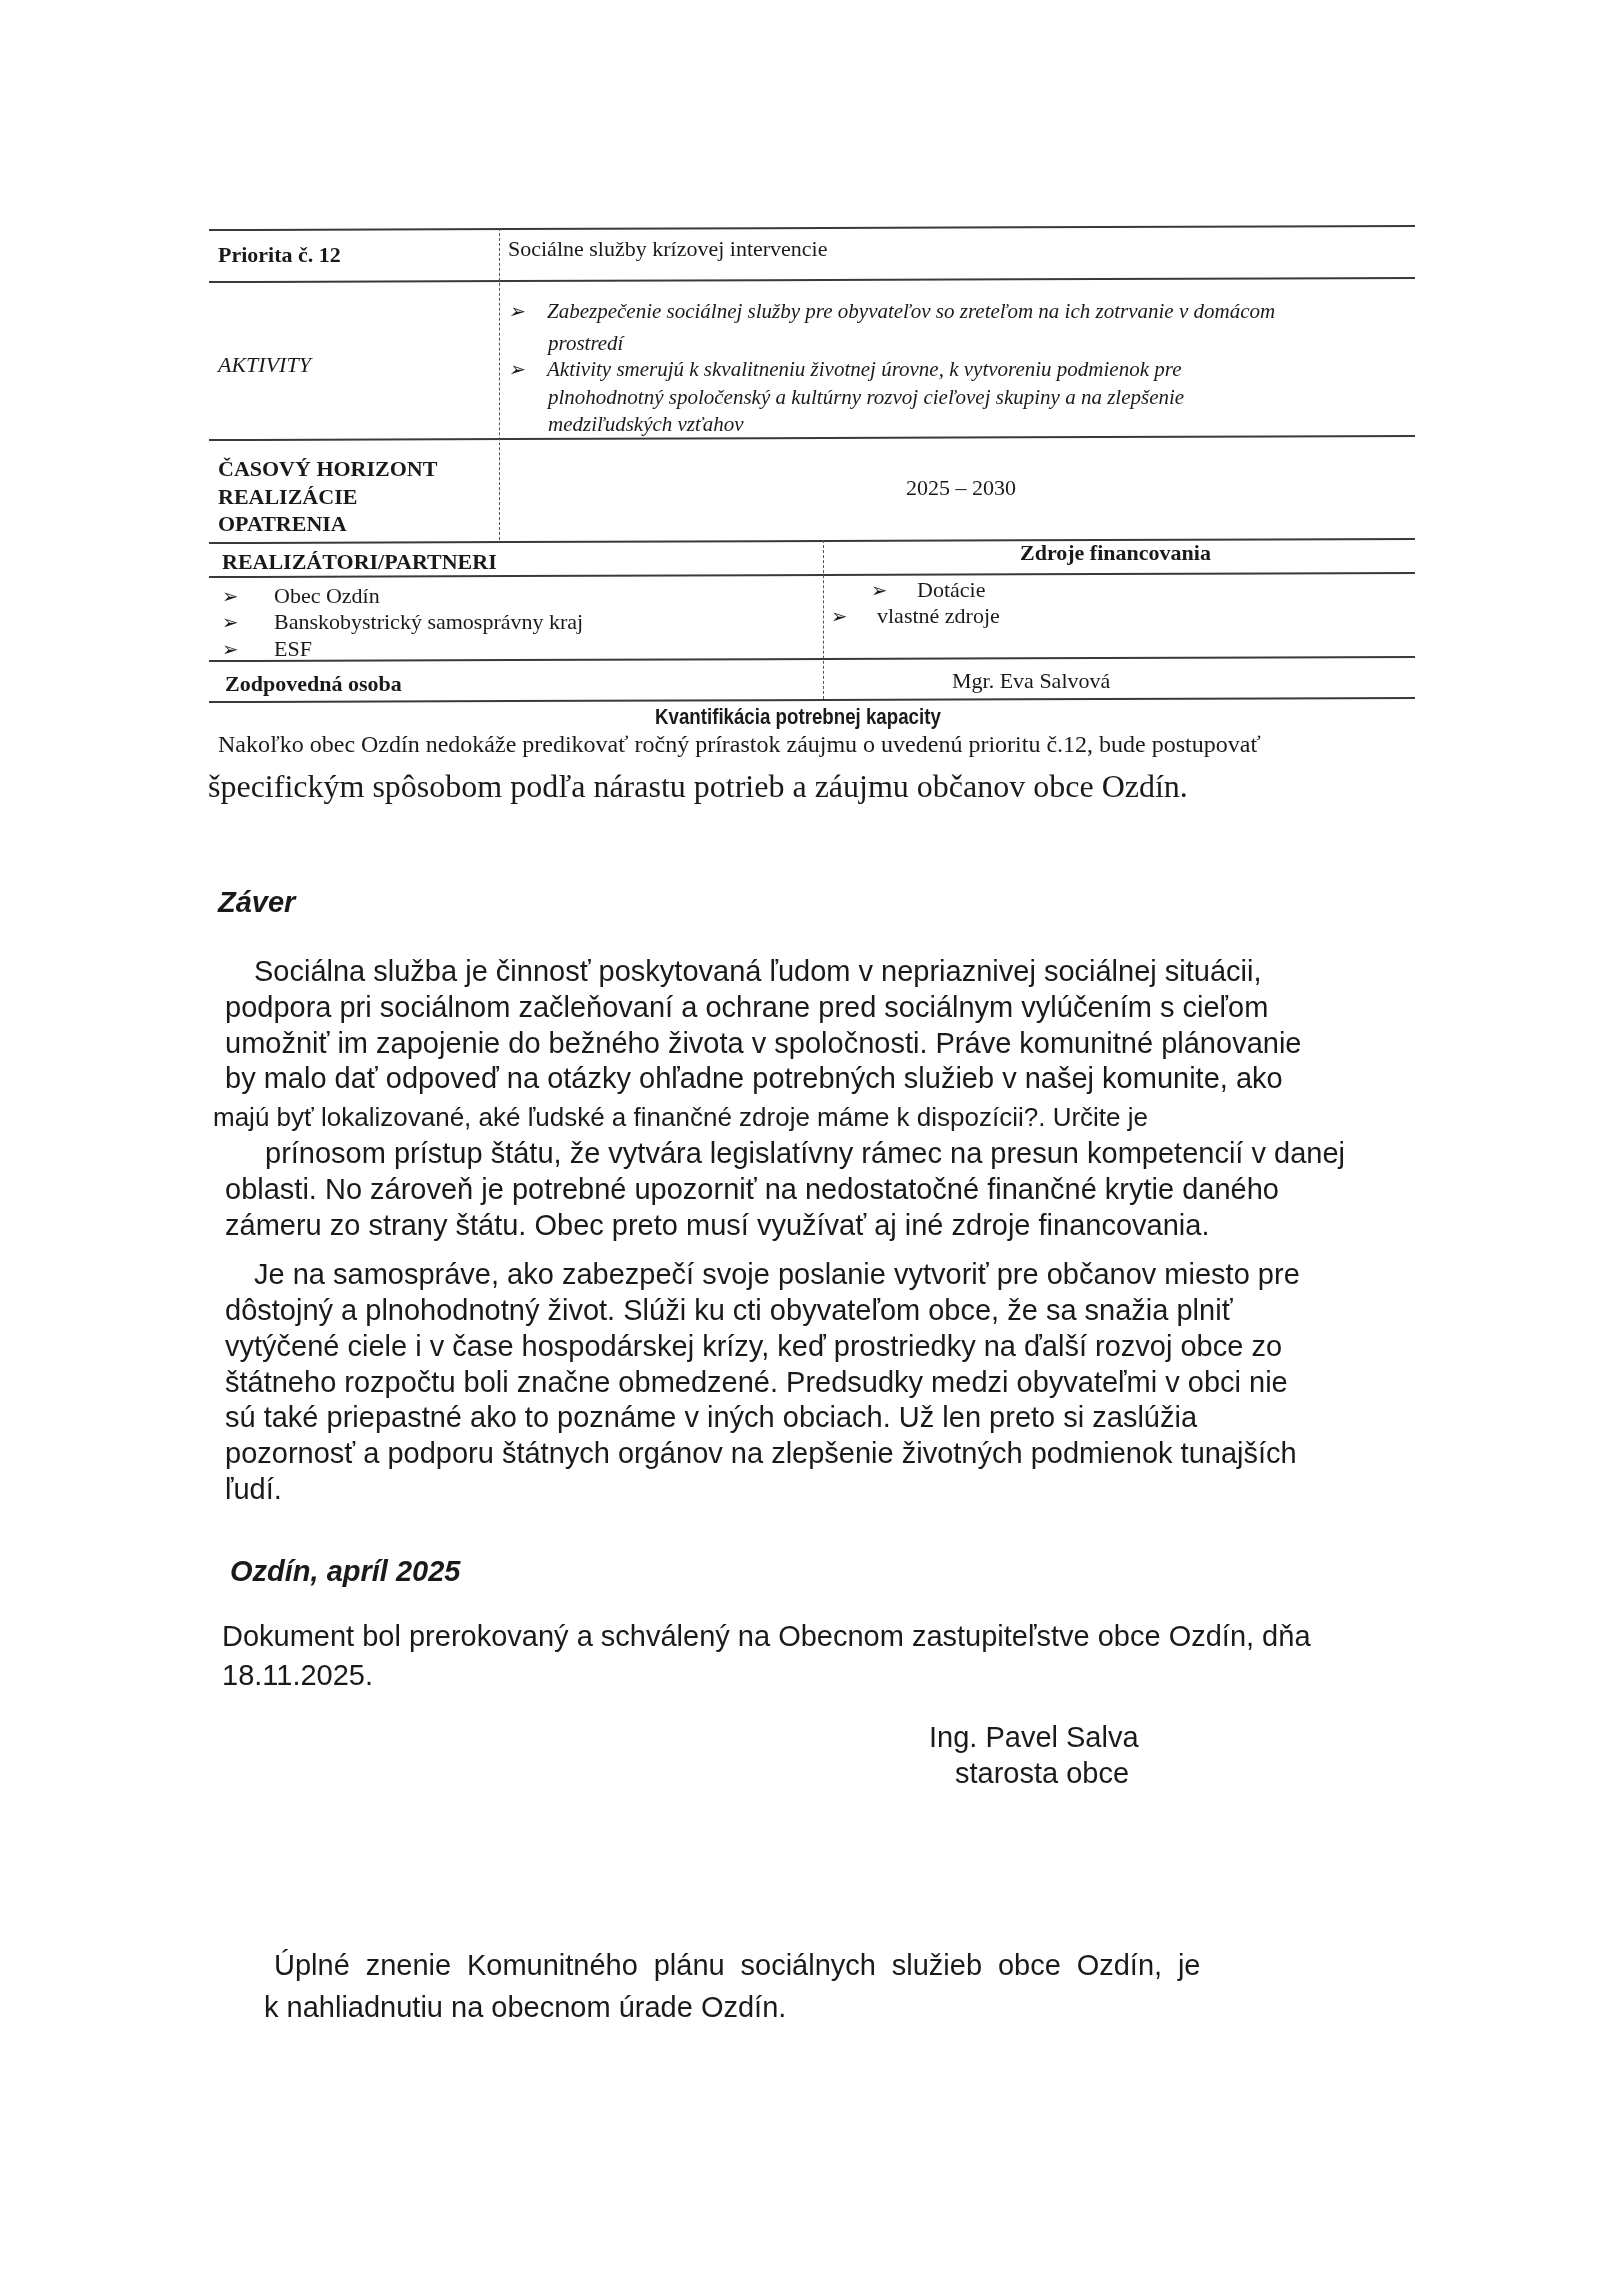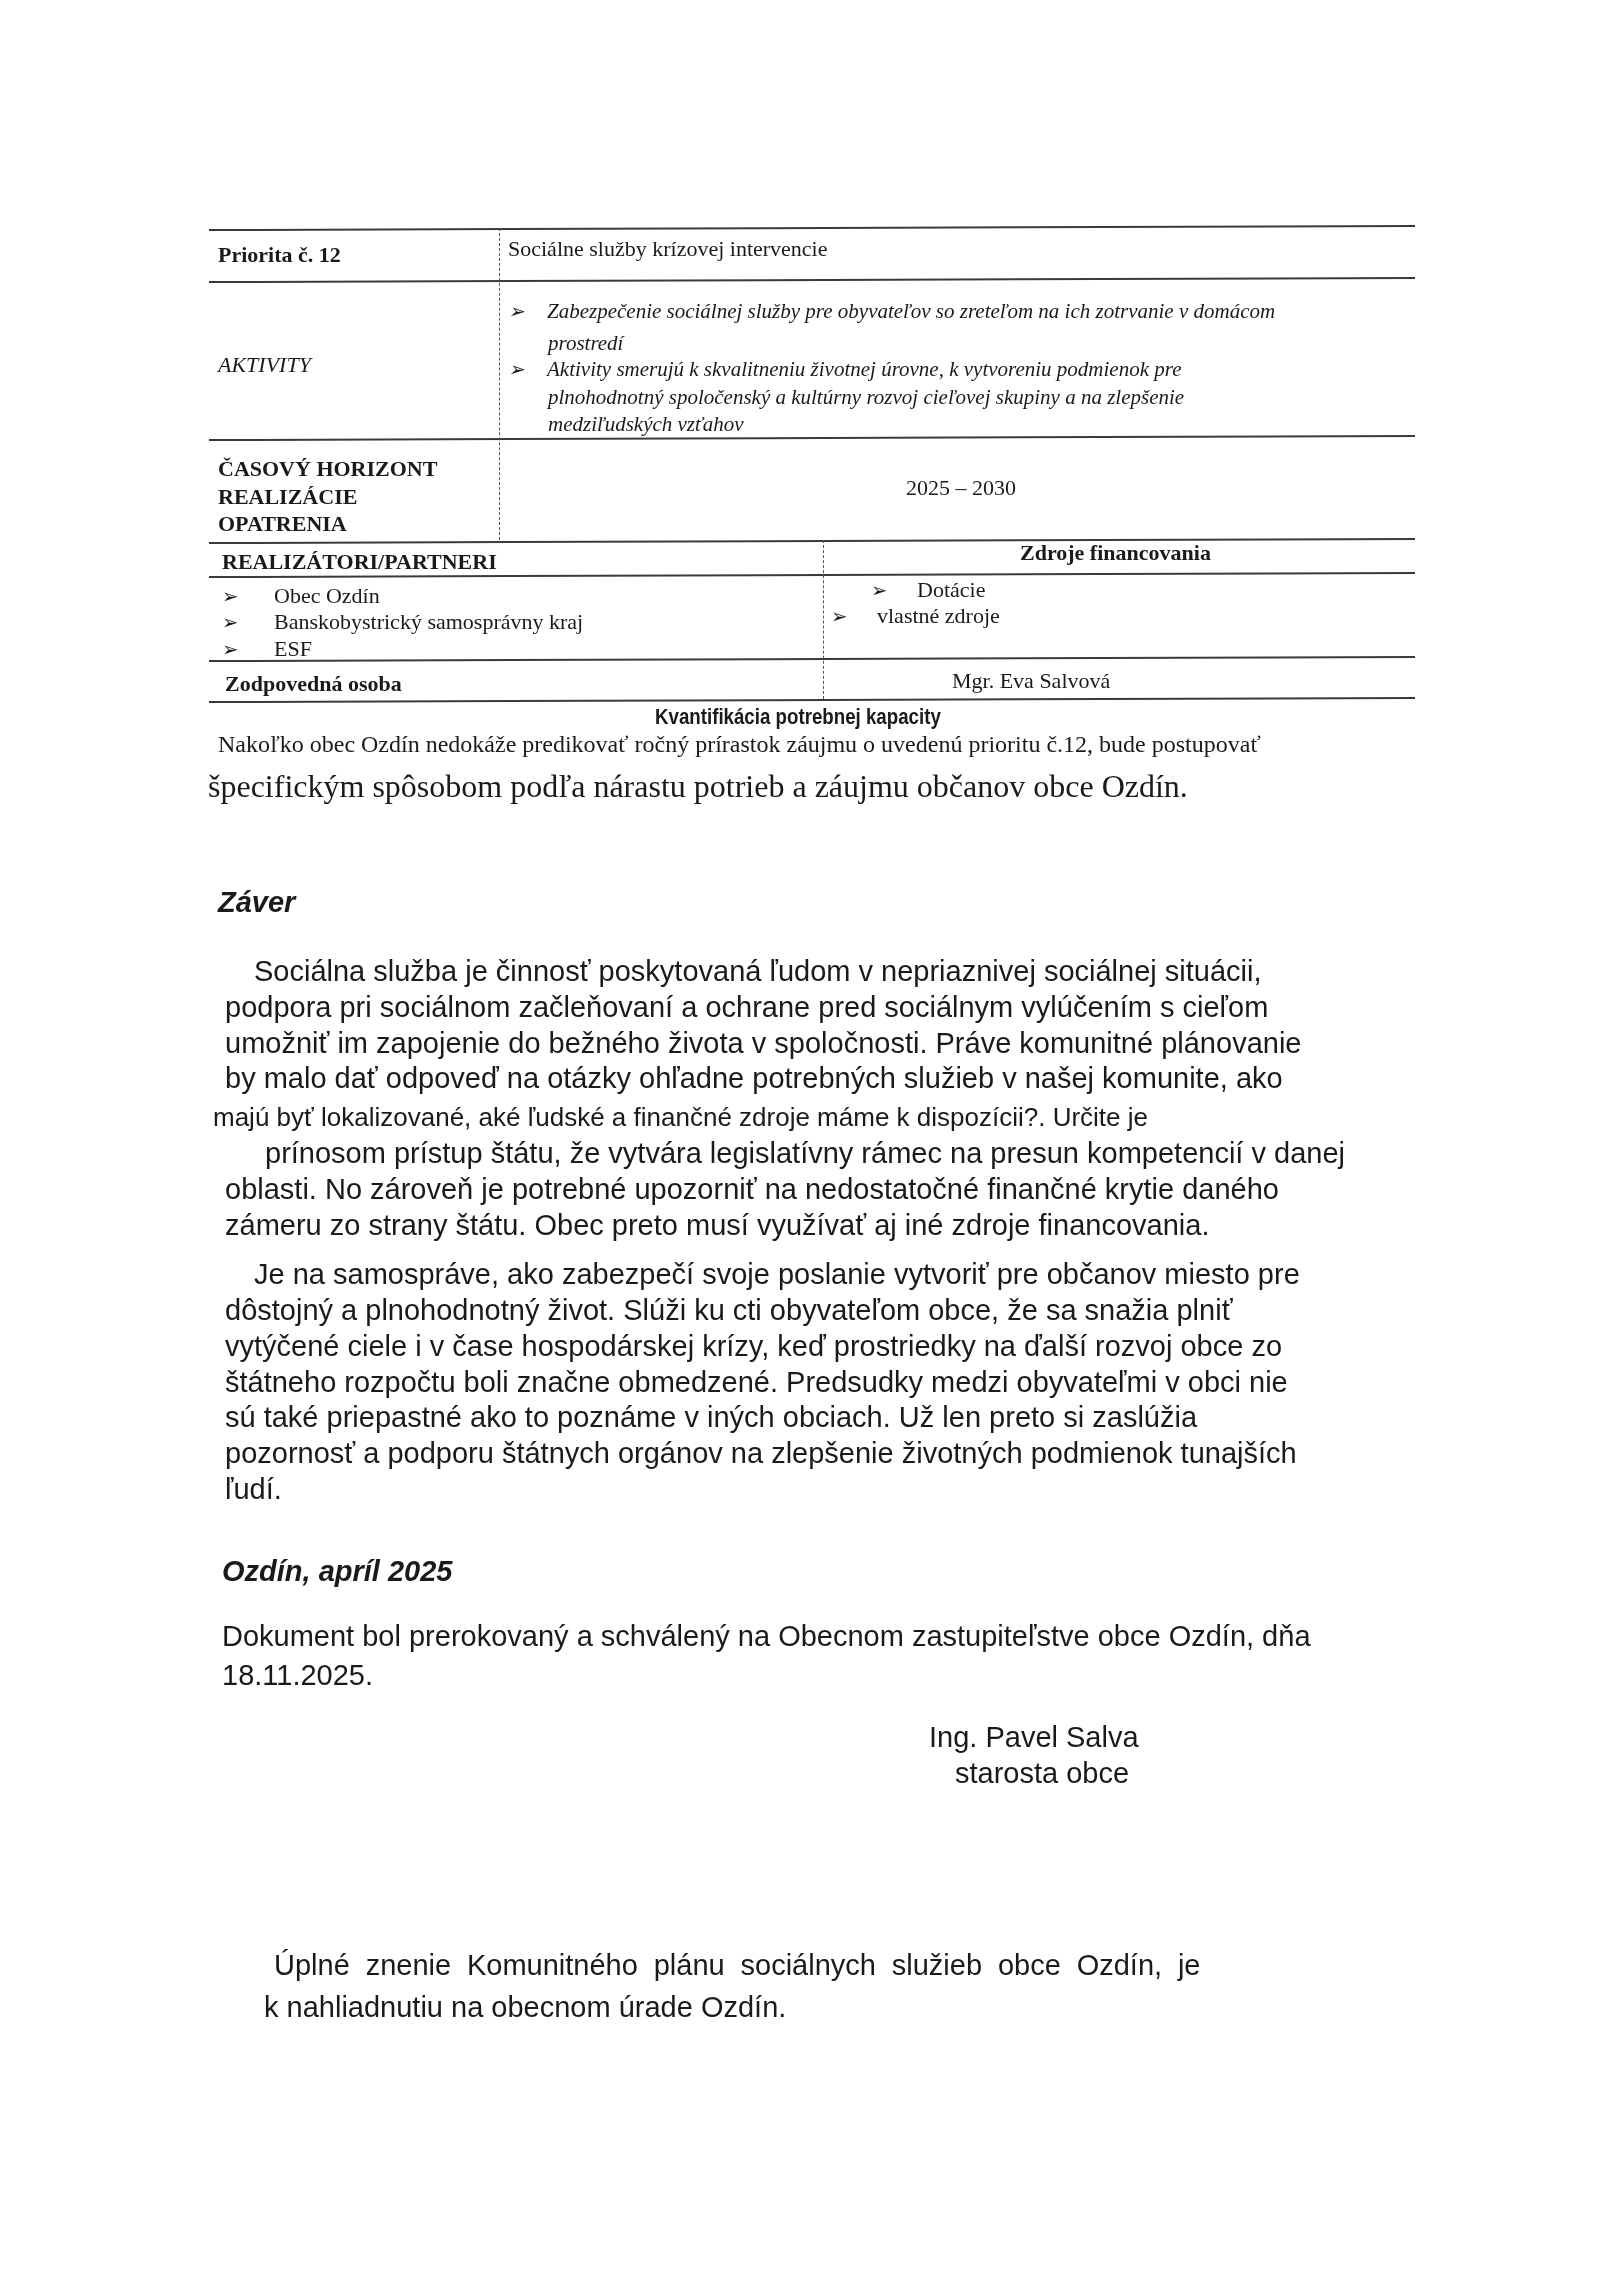--- a/index.html
+++ b/index.html
@@ -107,21 +107,21 @@
 <div>
   <div class="t sans" style="left:254px; top:1258px; font-size:29px;">Je na samospráve, ako zabezpečí svoje poslanie vytvoriť pre občanov miesto pre</div>
   <div class="t sans" style="left:225px; top:1294px; font-size:29px;">dôstojný a plnohodnotný život. Slúži ku cti obyvateľom obce, že sa snažia plniť</div>
   <div class="t sans" style="left:225px; top:1330px; font-size:29px;">vytýčené ciele i v čase hospodárskej krízy, keď prostriedky na ďalší rozvoj obce zo</div>
   <div class="t sans" style="left:225px; top:1366px; font-size:29px;">štátneho rozpočtu boli značne obmedzené. Predsudky medzi obyvateľmi v obci nie</div>
   <div class="t sans" style="left:225px; top:1401px; font-size:29px;">sú také priepastné ako to poznáme v iných obciach. Už len preto si zaslúžia</div>
   <div class="t sans" style="left:225px; top:1437px; font-size:29px;">pozornosť a podporu štátnych orgánov na zlepšenie životných podmienok tunajších</div>
   <div class="t sans" style="left:225px; top:1473px; font-size:29px;">ľudí.</div>
 </div>
 
-<div class="t sans heading-italic" style="left:222px; top:1555px; font-size:29px;text-align:center;">Ozdín, apríl 2025</div>
+<div class="t sans heading-italic" style="left:230px; top:1555px; font-size:29px;text-align:center;">Ozdín, apríl 2025</div>
 
 <div class="t sans" style="left:222px; top:1620px; font-size:29px;">Dokument bol prerokovaný a schválený na Obecnom zastupiteľstve obce Ozdín, dňa</div>
 <div class="t sans" style="left:222px; top:1659px; font-size:29px;">18.11.2025.</div>
 
 <div class="t sans" style="left:929px; top:1721px; font-size:29px;">Ing. Pavel Salva</div>
 <div class="t sans" style="left:955px; top:1757px; font-size:29px;">starosta obce</div>
 
 <div class="t sans" style="left:274px; top:1949px; font-size:29px; word-spacing:7.8px;">Úplné  znenie  Komunitného  plánu  sociálnych  služieb  obce  Ozdín,  je</div>
 <div class="t sans" style="left:264px; top:1991px; font-size:29px;">k nahliadnutiu na obecnom úrade Ozdín.</div>
 

